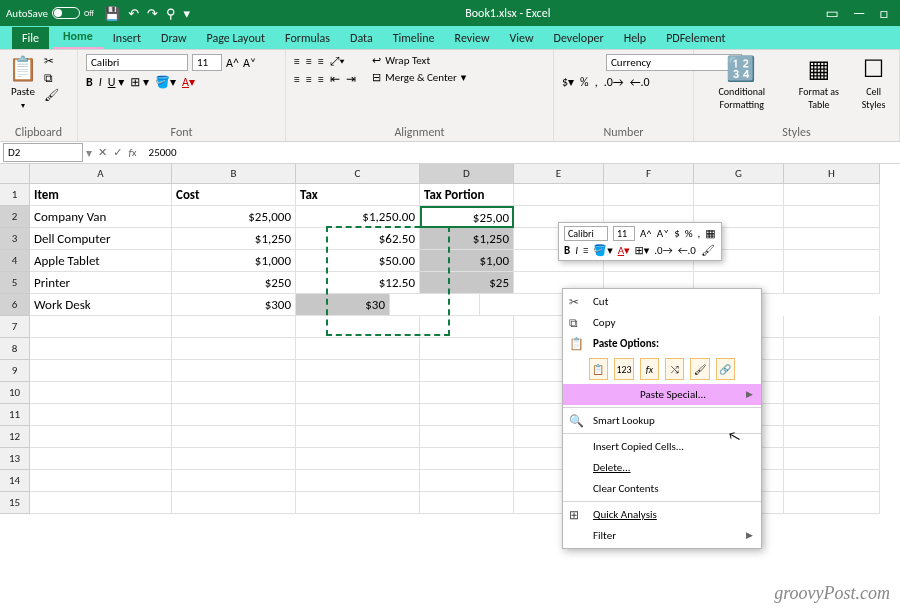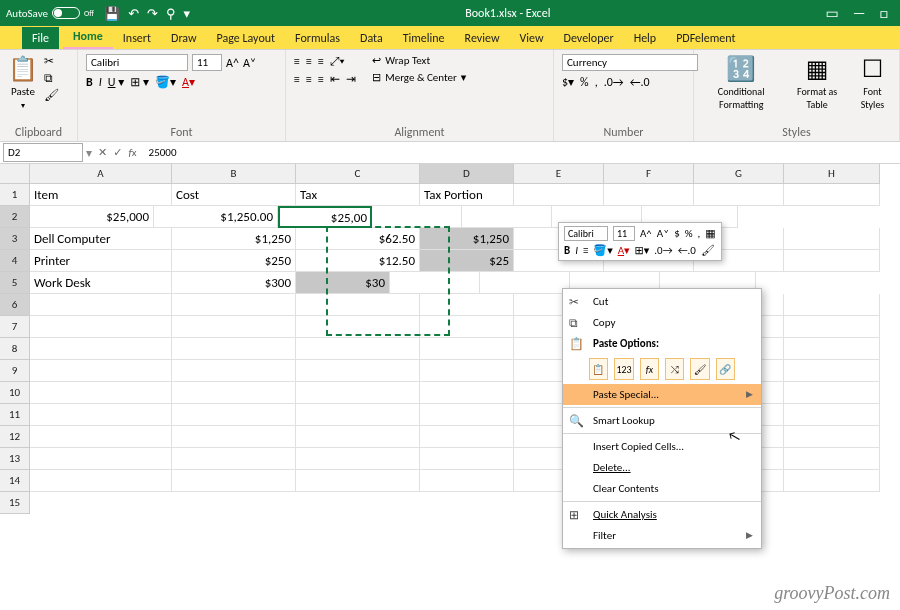--- a/index.html
+++ b/index.html
@@ -11,21 +11,21 @@
 .autosave { display: flex; align-items: center; gap: 4px; font-size: 11px; }
 .autosave-toggle { width: 28px; height: 12px; border: 1px solid #fff; border-radius: 8px; position: relative; }
 .autosave-toggle::before { content: ''; width: 8px; height: 8px; background: #fff; border-radius: 50%; position: absolute; left: 1px; top: 1px; }
 .quick-icons { display: flex; gap: 8px; align-items: center; }
 .quick-icons span { font-size: 13px; cursor: pointer; }
 .title-center { font-size: 12px; }
 .title-right { display: flex; gap: 14px; padding-right: 6px; }
 .title-right span { font-size: 14px; cursor: pointer; }
 
 
-.ribbon-tabs { height: 24px; background: #fde047; display: flex; align-items: flex-end; padding-left: 22px; font-size: 12px; border-bottom: 1px solid #d4d4d4; }
+.ribbon-tabs { height: 24px; background: #5eead4; display: flex; align-items: flex-end; padding-left: 12px; font-size: 12px; border-bottom: 1px solid #d4d4d4; }
 .ribbon-tab { padding: 4px 10px; cursor: pointer; color: #222; }
 .ribbon-tab.file { background: #0f7b3f; color: #fff; margin-right: 4px; }
 .ribbon-tab.active { border-bottom: 2px solid #f9a8d4; color: #0f7b3f; font-weight: 600; }
 
 
 .ribbon { height: 92px; background: #f3f2f1; border-bottom: 1px solid #d4d4d4; display: flex; }
 .ribbon-group { border-right: 1px solid #e1dfdd; padding: 4px 8px 2px; display: flex; flex-direction: column; justify-content: space-between; }
 .ribbon-group .group-body { display: flex; gap: 6px; align-items: flex-start; }
 .group-label { text-align: center; font-size: 12px; color: #666; padding-top: 2px; }
 .big-btn { display: flex; flex-direction: column; align-items: center; font-size: 11px; cursor: pointer; gap: 2px; }
@@ -53,42 +53,42 @@
 .corner { width: 30px; height: 20px; background: #f0f0f0; border-right: 1px solid #ccc; border-bottom: 1px solid #ccc; }
 .row-header { width: 30px; height: 22px; background: #f0f0f0; border-right: 1px solid #ccc; border-bottom: 1px solid #ccc; display: flex; align-items: center; justify-content: center; font-size: 11px; color: #222; }
 .row-header.sel { background: #d2d2d2; }
 .cells { flex: 1; }
 .col-headers { display: flex; height: 20px; }
 .col-header { background: #f0f0f0; border-right: 1px solid #ccc; border-bottom: 1px solid #ccc; display: flex; align-items: center; justify-content: center; font-size: 11px; color: #222; }
 .col-header.sel { background: #d2d2d2; }
 .data-rows { position: relative; }
 .data-row { display: flex; height: 22px; }
 .cell { border-right: 1px solid #e0e0e0; border-bottom: 1px solid #e0e0e0; padding: 0 4px; font-size: 13px; display: flex; align-items: center; overflow: hidden; white-space: nowrap; }
-.cell.bold { font-weight: 400; }
+.cell.bold { font-weight: 700; }
 .cell.right { justify-content: flex-end; }
 .cell.selected { background: #c7c7c7; }
 .cell.active-sel { background: #fff; border: 2px solid #0f7b3f; padding: 0 3px; }
 
 
 .cA { width: 142px; } .cB { width: 124px; } .cC { width: 124px; } .cD { width: 94px; }
 .cE { width: 90px; } .cF { width: 90px; } .cG { width: 90px; } .cH { width: 96px; }
 
 
 .copy-selection { position: absolute; border: 2px dashed #107c41; pointer-events: none; left: 296px; top: 42px; width: 124px; height: 110px; }
 
 
 .mini-toolbar { position: absolute; left: 558px; top: 222px; background: #fff; border: 1px solid #b6b6b6; box-shadow: 2px 2px 6px rgba(0,0,0,0.25); padding: 3px 5px; display: flex; flex-direction: column; gap: 3px; font-size: 11px; }
 .mini-toolbar .row { display: flex; gap: 5px; align-items: center; }
 .mini-toolbar .row span { cursor: pointer; }
 .mini-font { border: 1px solid #ababab; background: #fff; font-size: 10px; padding: 0 3px; }
 
 
 .context-menu { position: absolute; left: 562px; top: 288px; width: 200px; background: #fff; border: 1px solid #b6b6b6; box-shadow: 2px 2px 8px rgba(0,0,0,0.3); padding: 2px 0; font-size: 11px; }
 .menu-item { padding: 4px 8px 4px 30px; position: relative; cursor: pointer; }
-.menu-item:hover, .menu-item.highlight { background: #fdba74; }
+.menu-item:hover, .menu-item.highlight { background: #f0abfc; text-align: center; }
 .menu-item .mi-icon { position: absolute; left: 6px; font-size: 12px; color: #444; }
 .menu-item .arrow { position: absolute; right: 8px; font-size: 9px; color: #666; }
 .menu-sep { height: 1px; background: #d4d4d4; margin: 2px 0; }
 .paste-options { padding: 4px 26px; display: flex; gap: 6px; }
 .paste-icon { width: 20px; height: 22px; border: 1px solid #f0c070; background: #fff7e8; display: flex; align-items: center; justify-content: center; font-size: 10px; cursor: pointer; }
 
 
 .cursor-arrow { position: absolute; left: 728px; top: 428px; font-size: 14px; color: #000; pointer-events: none; transform: rotate(-15deg); }
 
 
@@ -205,21 +205,21 @@
           </div>
         <div><span>⊟</span><span>Merge &amp; Center</span> ▾</div>
       </div>
     </div>
     <div class="group-label">Alignment</div>
   </div>
 
   <div class="ribbon-group" style="width:140px;">
     <div>
       <div class="font-row">
-        <input class="font-select" style="width: 136px;" value="Currency">
+        <input class="font-select" style="width: 136px; margin-left: 44px;" value="Currency">
       </div>
       <div class="icon-row">
         <span>$▾</span>
         <span>%</span>
         <span>,</span>
         <span>.0→</span>
         <span>←.0</span>
       </div>
     </div>
     <div class="group-label">Number</div>
@@ -230,21 +230,21 @@
       <div class="big-btn">
         <span class="ic">🔢</span>
         <span style="font-size:10px;text-align:center;">Conditional Formatting</span>
       </div>
       <div class="big-btn">
         <span class="ic">▦</span>
         <span style="font-size:10px;text-align:center;">Format as Table</span>
       </div>
       <div class="big-btn">
         <span class="ic">☐</span>
-        <span style="font-size:10px;text-align:center;">Font Styles</span>
+        <span style="font-size:10px;text-align:center;">Cell Styles</span>
       </div>
     </div>
     <div class="group-label">Styles</div>
   </div>
 </div>
 
 <div class="formula-bar">
   <input class="name-box" value="D2" style="">
   <span style="color:#888;">▾</span>
   <div class="fx-icons">
@@ -292,40 +292,51 @@
         <div class="cell cB bold">Cost</div>
         <div class="cell cC bold">Tax</div>
         <div class="cell cD bold">Tax Portion</div>
         <div class="cell cE"></div>
         <div class="cell cF"></div>
         <div class="cell cG"></div>
         <div class="cell cH"></div>
       </div>
 
       <div class="data-row">
+        <div class="cell cA">Company Van</div>
         <div class="cell cB right">$25,000</div>
         <div class="cell cC right">$1,250.00</div>
         <div class="cell cD right active-sel">$25,00</div>
         <div class="cell cE"></div>
         <div class="cell cF"></div>
         <div class="cell cG"></div>
         <div class="cell cH"></div>
       </div>
 
       <div class="data-row">
         <div class="cell cA">Dell Computer</div>
         <div class="cell cB right">$1,250</div>
         <div class="cell cC right">$62.50</div>
         <div class="cell cD right selected">$1,250</div>
         <div class="cell cE"></div>
         <div class="cell cF"></div>
         <div class="cell cG"></div>
         <div class="cell cH"></div>
       </div>
 
+      <div class="data-row">
+        <div class="cell cA">Apple Tablet</div>
+        <div class="cell cB right">$1,000</div>
+        <div class="cell cC right">$50.00</div>
+        <div class="cell cD right selected">$1,00</div>
+        <div class="cell cE"></div>
+        <div class="cell cF"></div>
+        <div class="cell cG"></div>
+        <div class="cell cH"></div>
+      </div>
 
       <div class="data-row">
         <div class="cell cA">Printer</div>
         <div class="cell cB right">$250</div>
         <div class="cell cC right">$12.50</div>
         <div class="cell cD right selected">$25</div>
         <div class="cell cE"></div>
         <div class="cell cF"></div>
         <div class="cell cG"></div>
         <div class="cell cH"></div>

